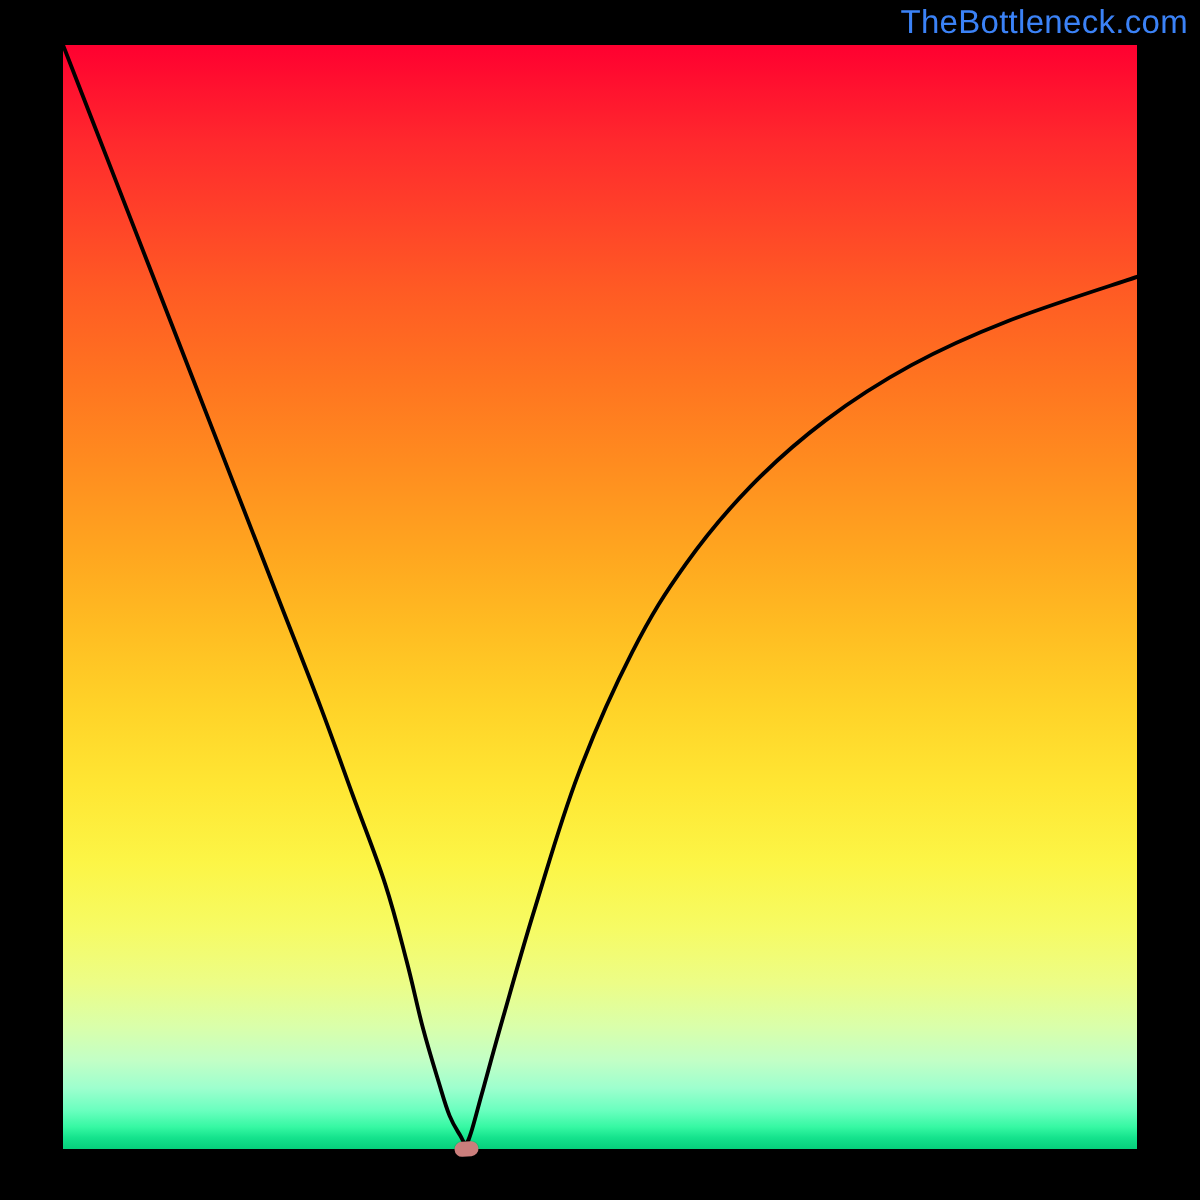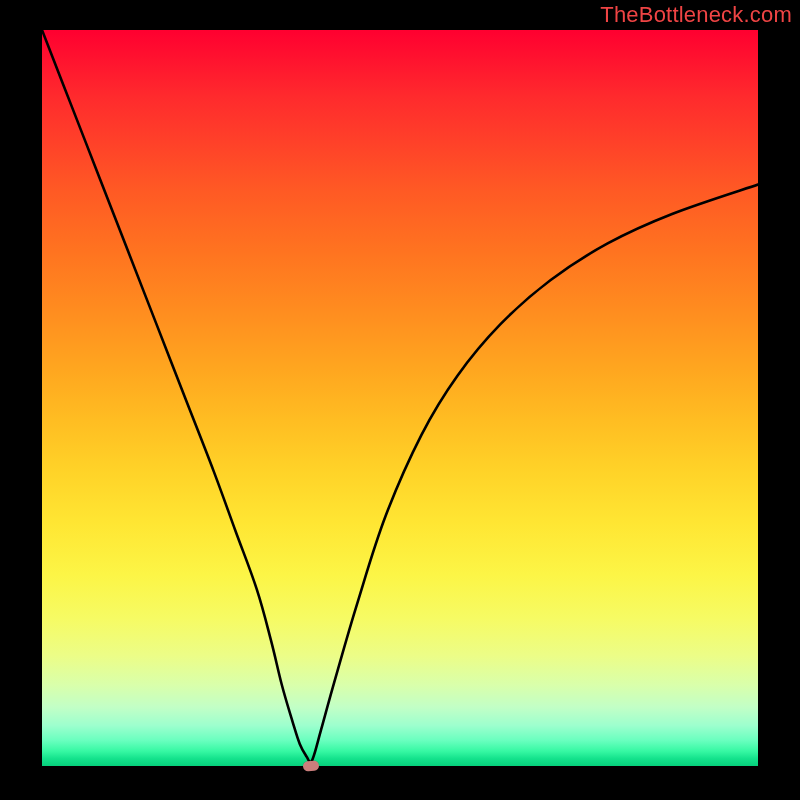--- a/index.html
+++ b/index.html
@@ -14,21 +14,21 @@
   .frame {
     position: relative;
     width: 800px;
     height: 800px;
     background: #000;
   }
   .watermark {
     position: absolute;
     top: 2px;
     right: 8px;
-    color: #ef4444;
+    color: #3b82f6;
     font-size: 22px;
     font-weight: 500;
     letter-spacing: 0.2px;
     z-index: 10;
   }
   .plot-area {
     position: absolute;
     left: 40px;
     top: 28px;
     width: 720px;

